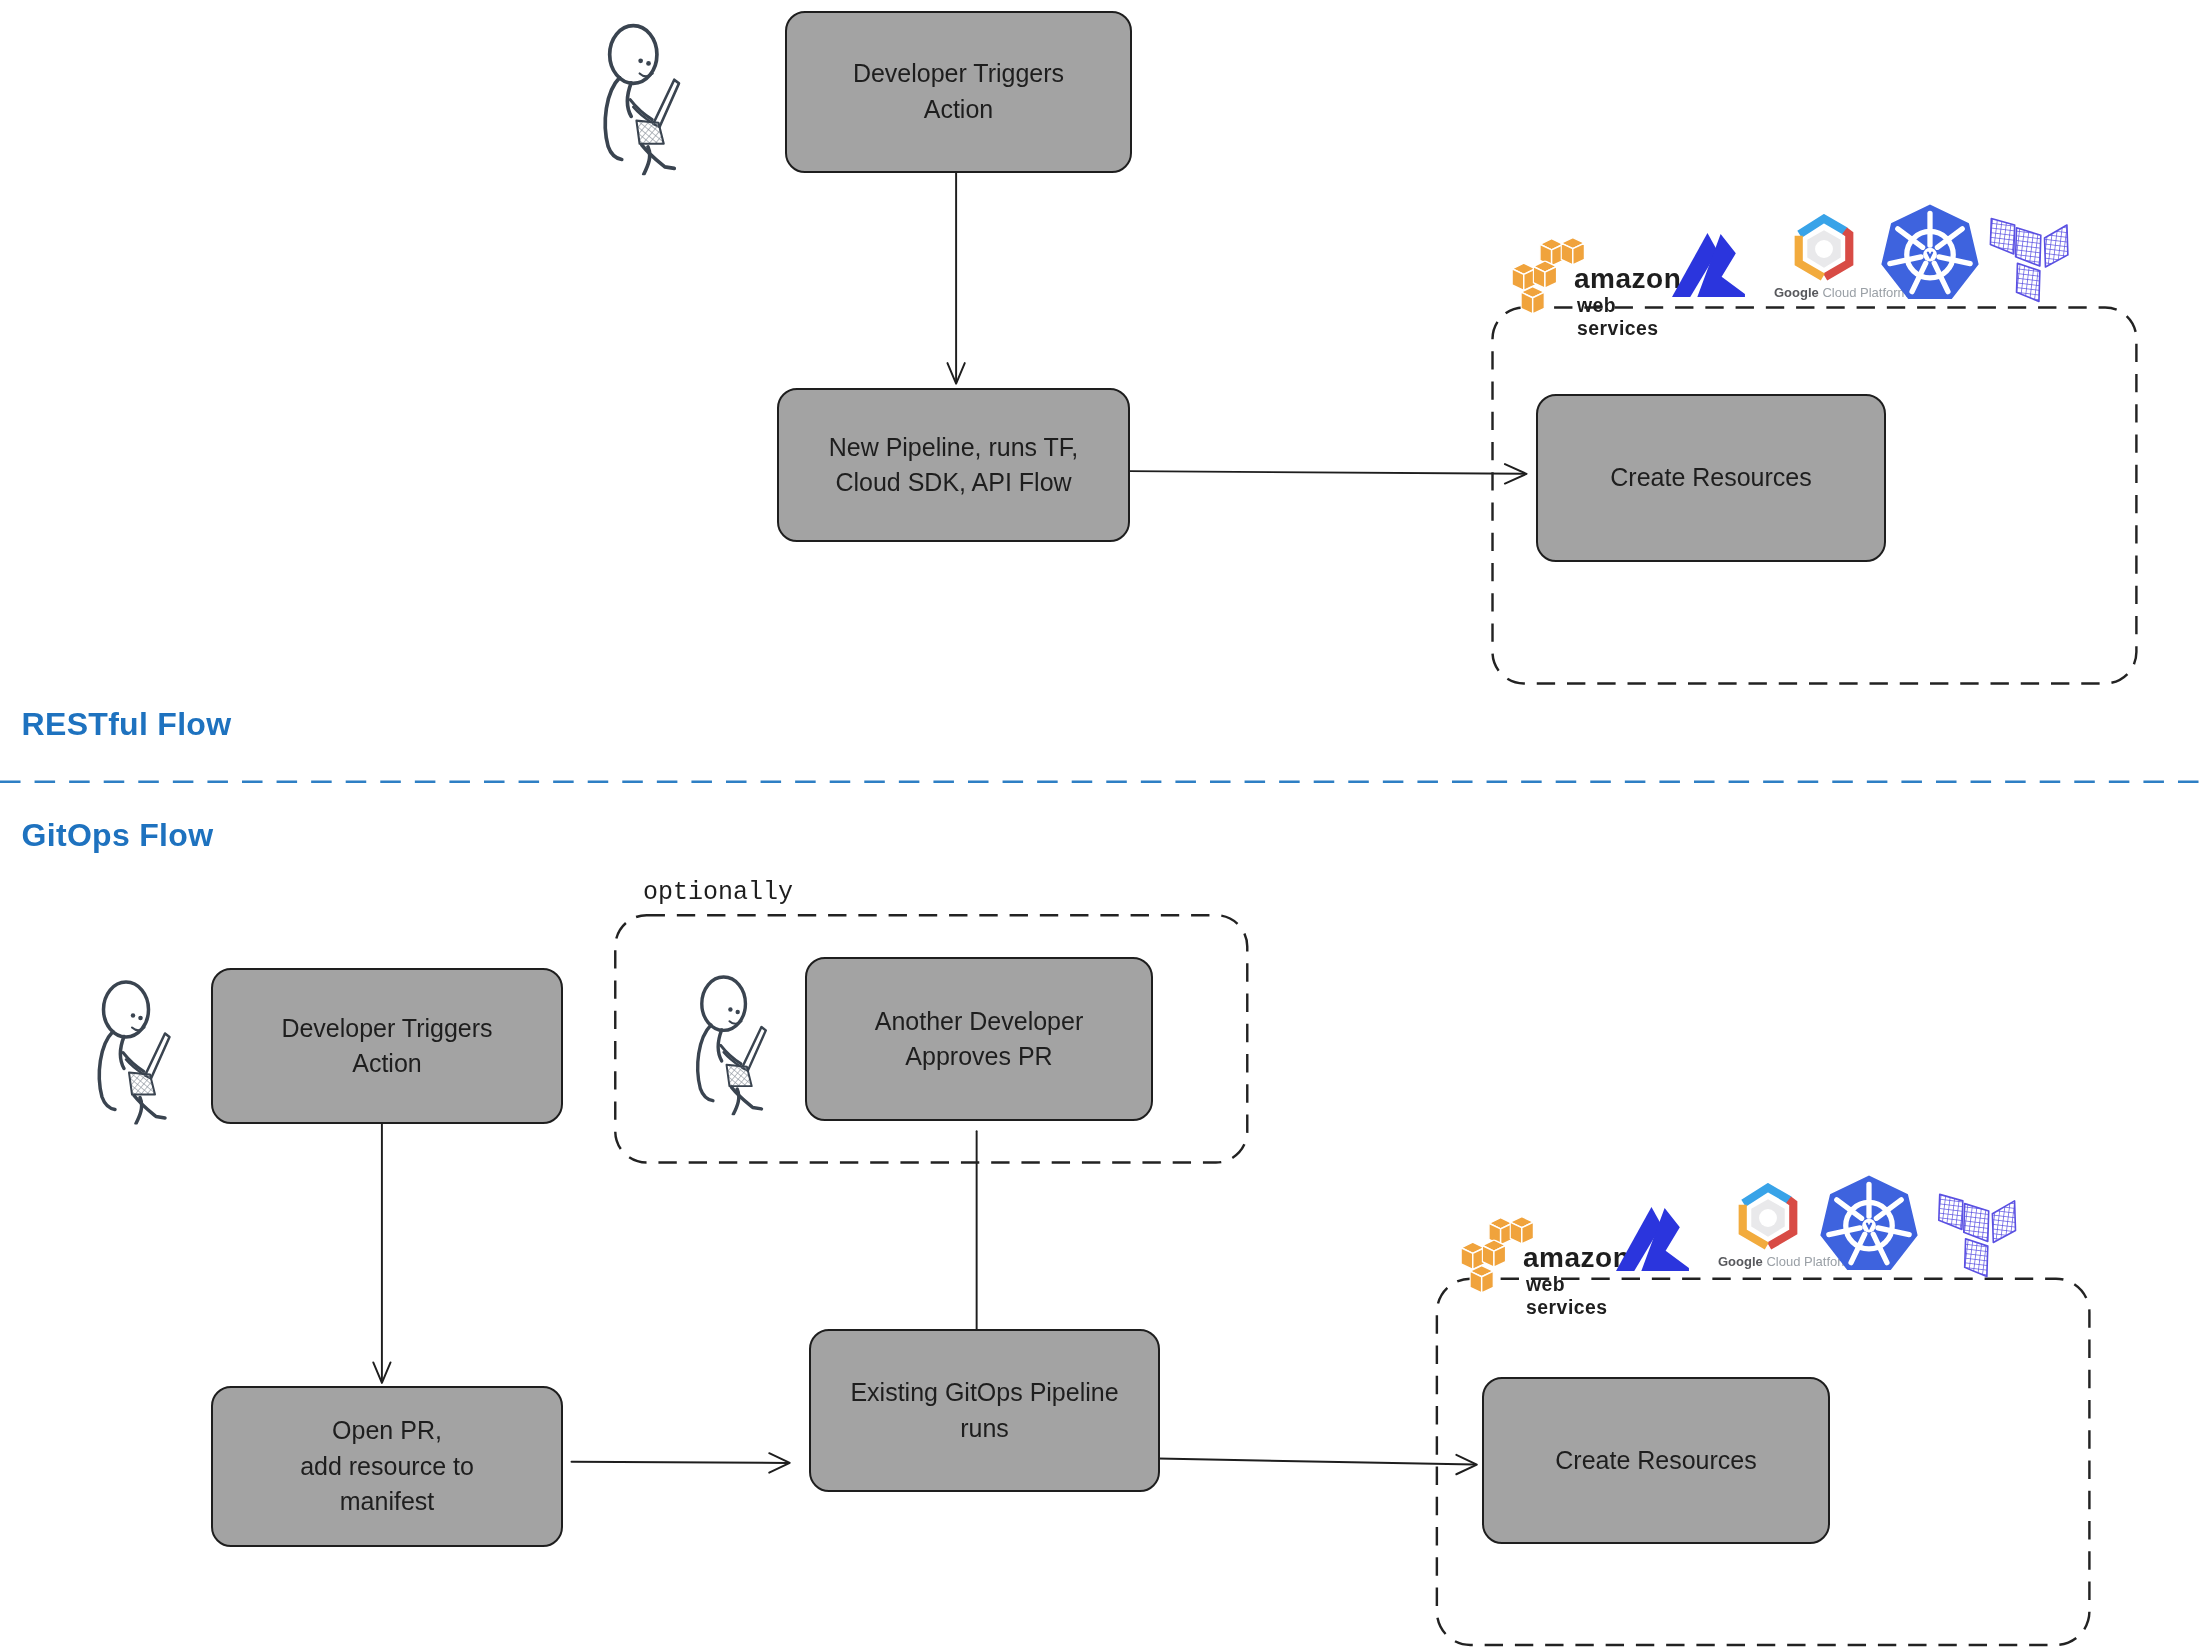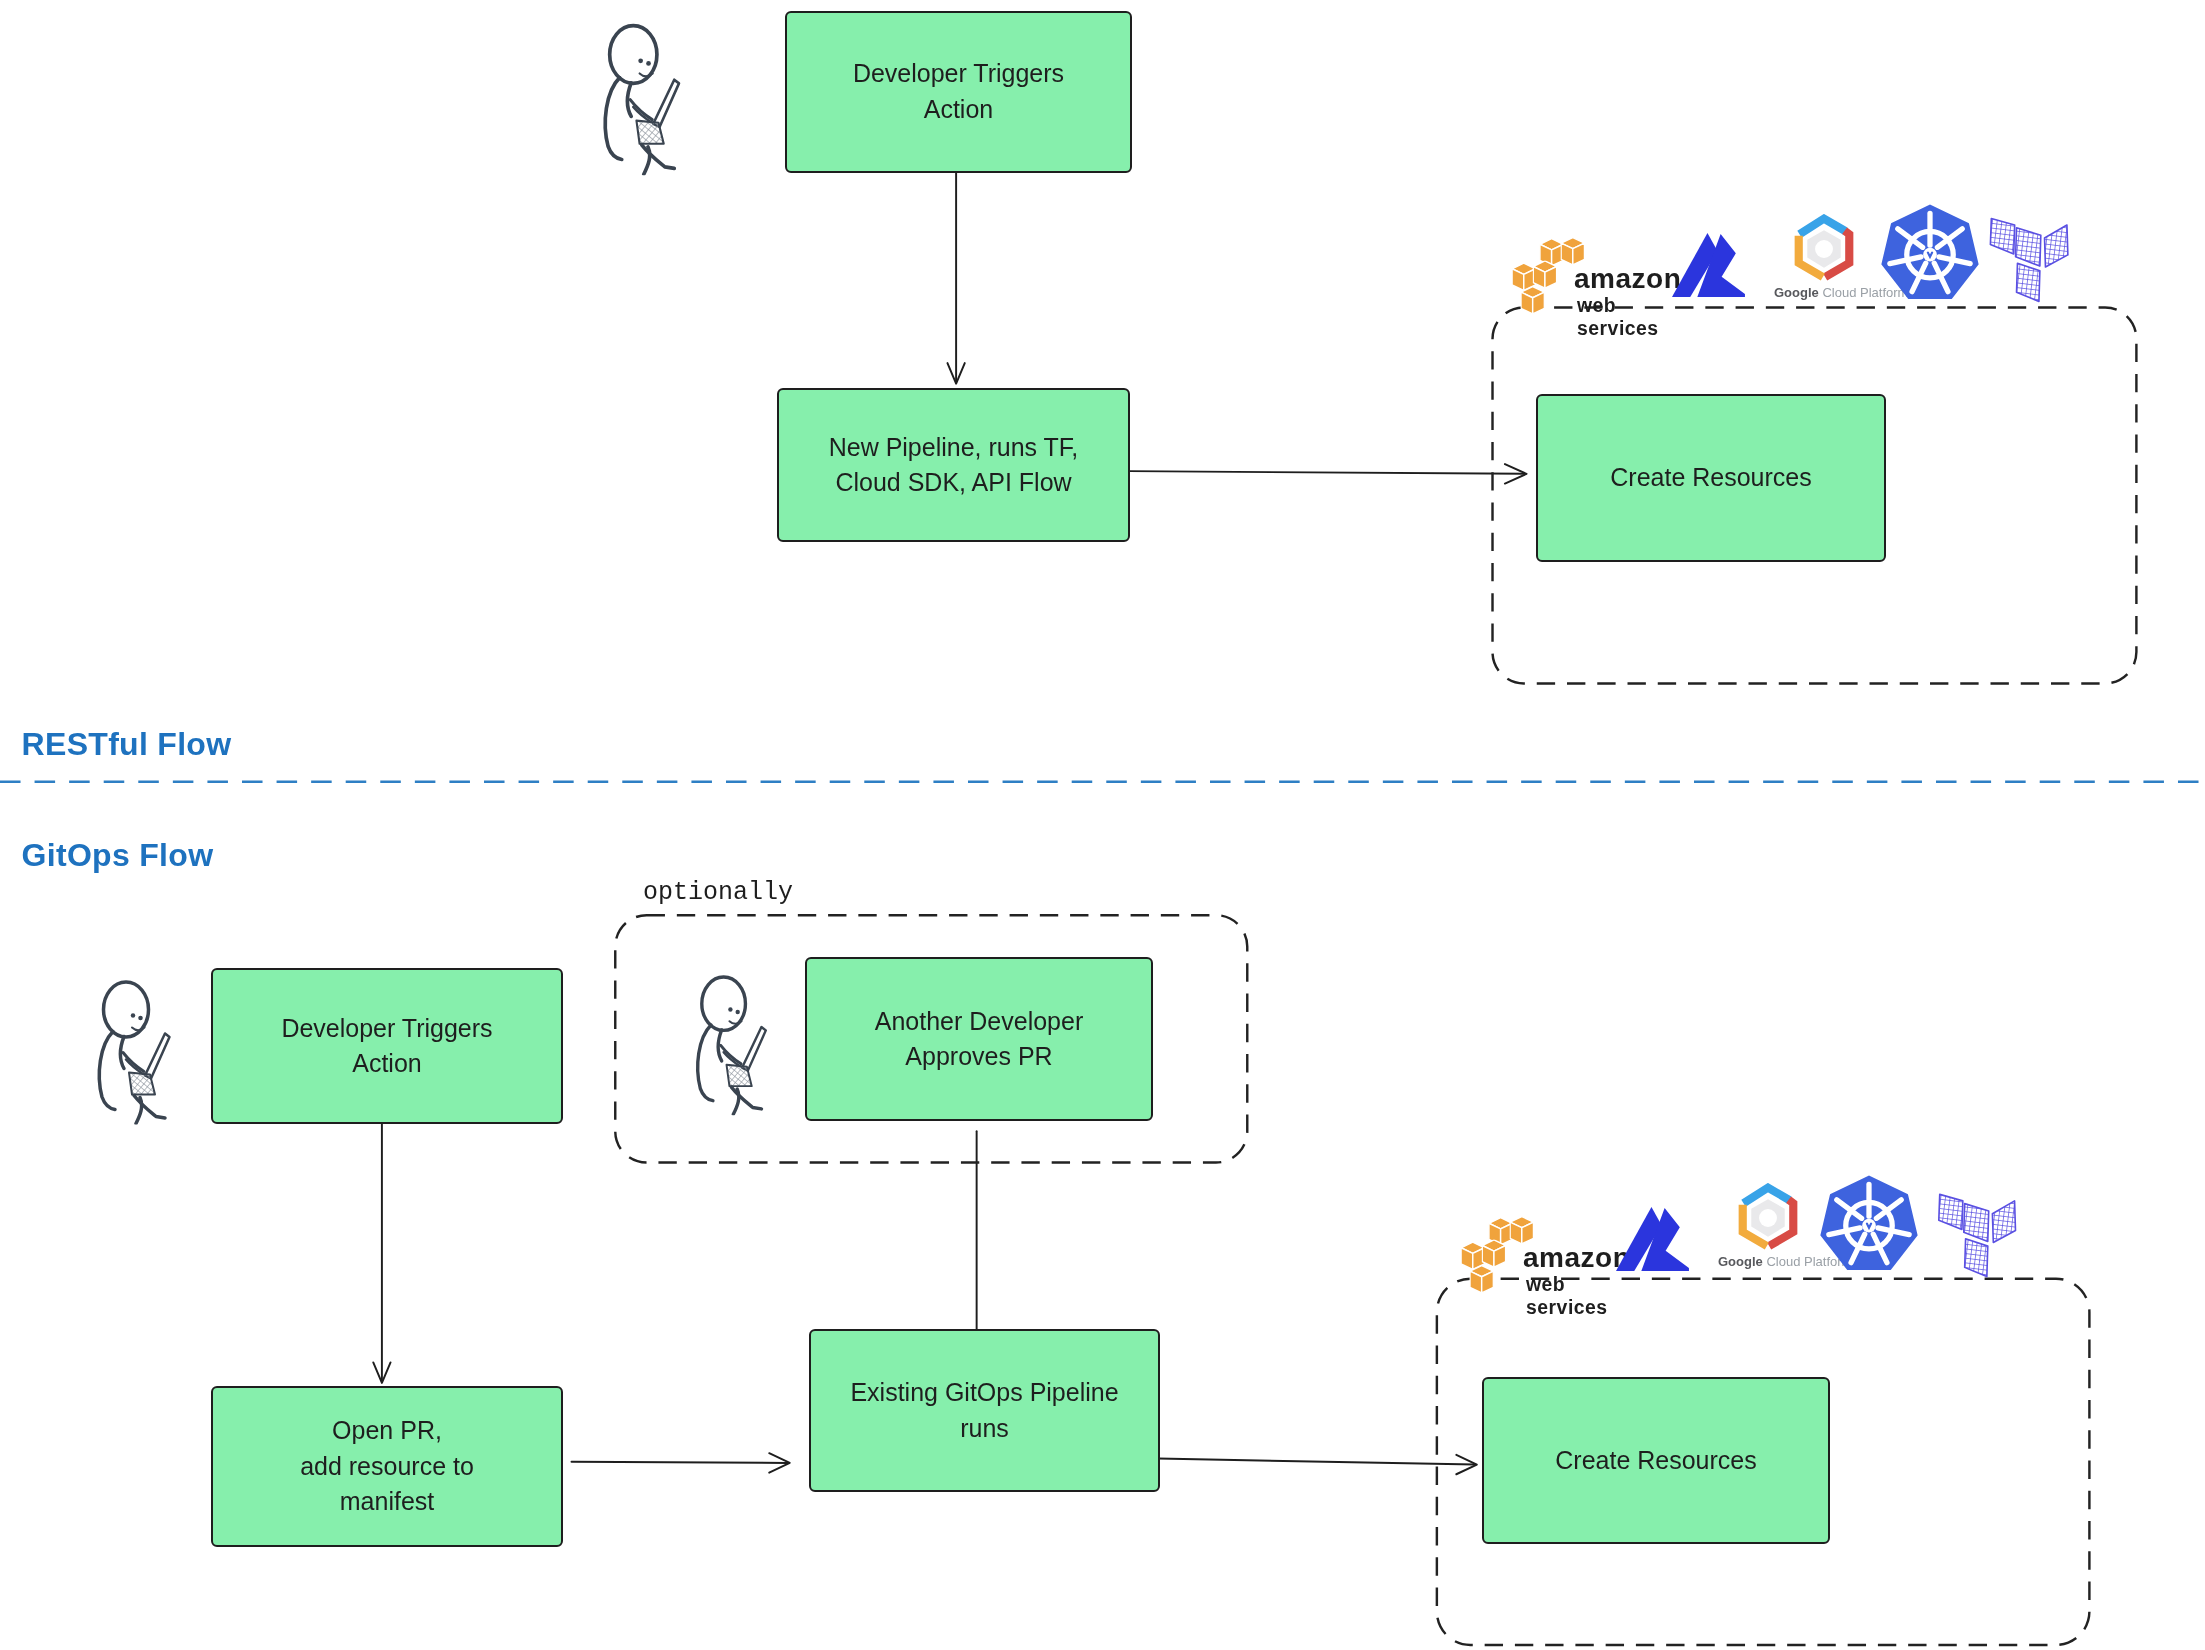--- a/index.html
+++ b/index.html
@@ -2,27 +2,27 @@
 <html style="font-size:8.6px"><head>
 <meta charset="utf-8">
 <style>
   html,body{margin:0;padding:0;background:#ffffff;}
   body{
     width:2205px;height:1651px;position:relative;overflow:hidden;
     font-family:"Liberation Sans",sans-serif;color:#1e1e1e;
   }
   .layer{position:absolute;inset:0;width:2205px;height:1651px;pointer-events:none;}
   .node{
-    position:absolute;background:#86efac;border:2.2px solid #1e1e1e;border-radius:6px;
+    position:absolute;background:#a3a3a3;border:2.2px solid #1e1e1e;border-radius:20px;
     display:flex;flex-direction:column;align-items:center;justify-content:center;
     text-align:center;font-size:25px;line-height:1.42;color:#1e1e1e;
   }
   .node span{display:block;}
   .flow-label{
-    position:absolute;font-size:32px;font-weight:700;color:#1e72bf;letter-spacing:0.3px;margin-top:20px;
+    position:absolute;font-size:32px;font-weight:700;color:#1e72bf;letter-spacing:0.3px;
   }
   .note-label{position:absolute;font-size:25px;color:#1e1e1e;font-family:Liberation Mono, monospace;}
   .dev{position:absolute;}
   .dev svg{width:100%;height:100%;}
   .logo{position:absolute;}
   .logo svg{position:absolute;}
   .aws-cubes{left:0;top:0;width:76px;height:78px;}
   .aws-t1{position:absolute;left:64px;top:26px;font-size:28px;font-weight:700;letter-spacing:0.5px;text-align:right;}
   .aws-t2{position:absolute;left:67px;top:57px;font-size:19.4px;font-weight:700;letter-spacing:0.5px;}
   .gcp-hex{left:6.5px;top:0;width:86px;height:70px;}

